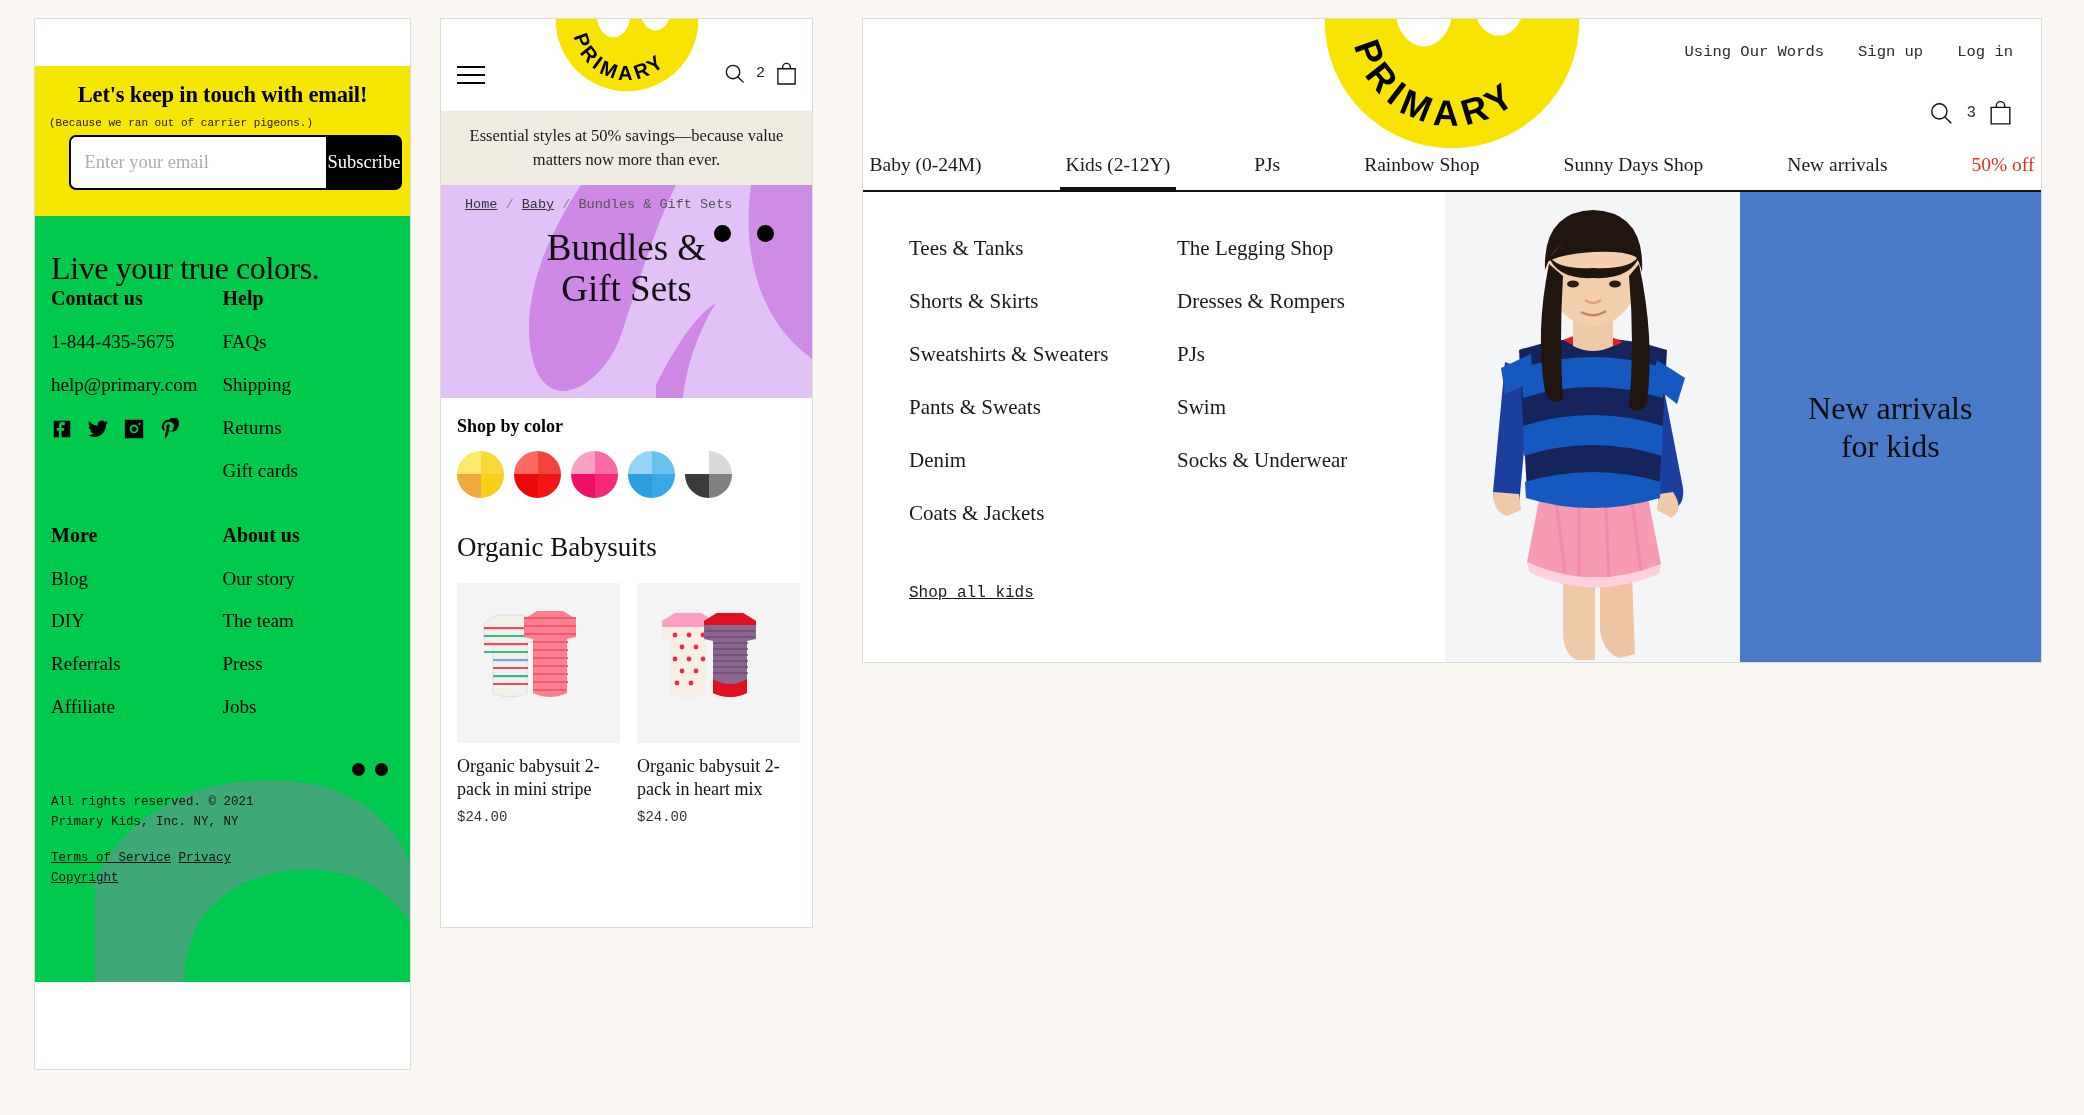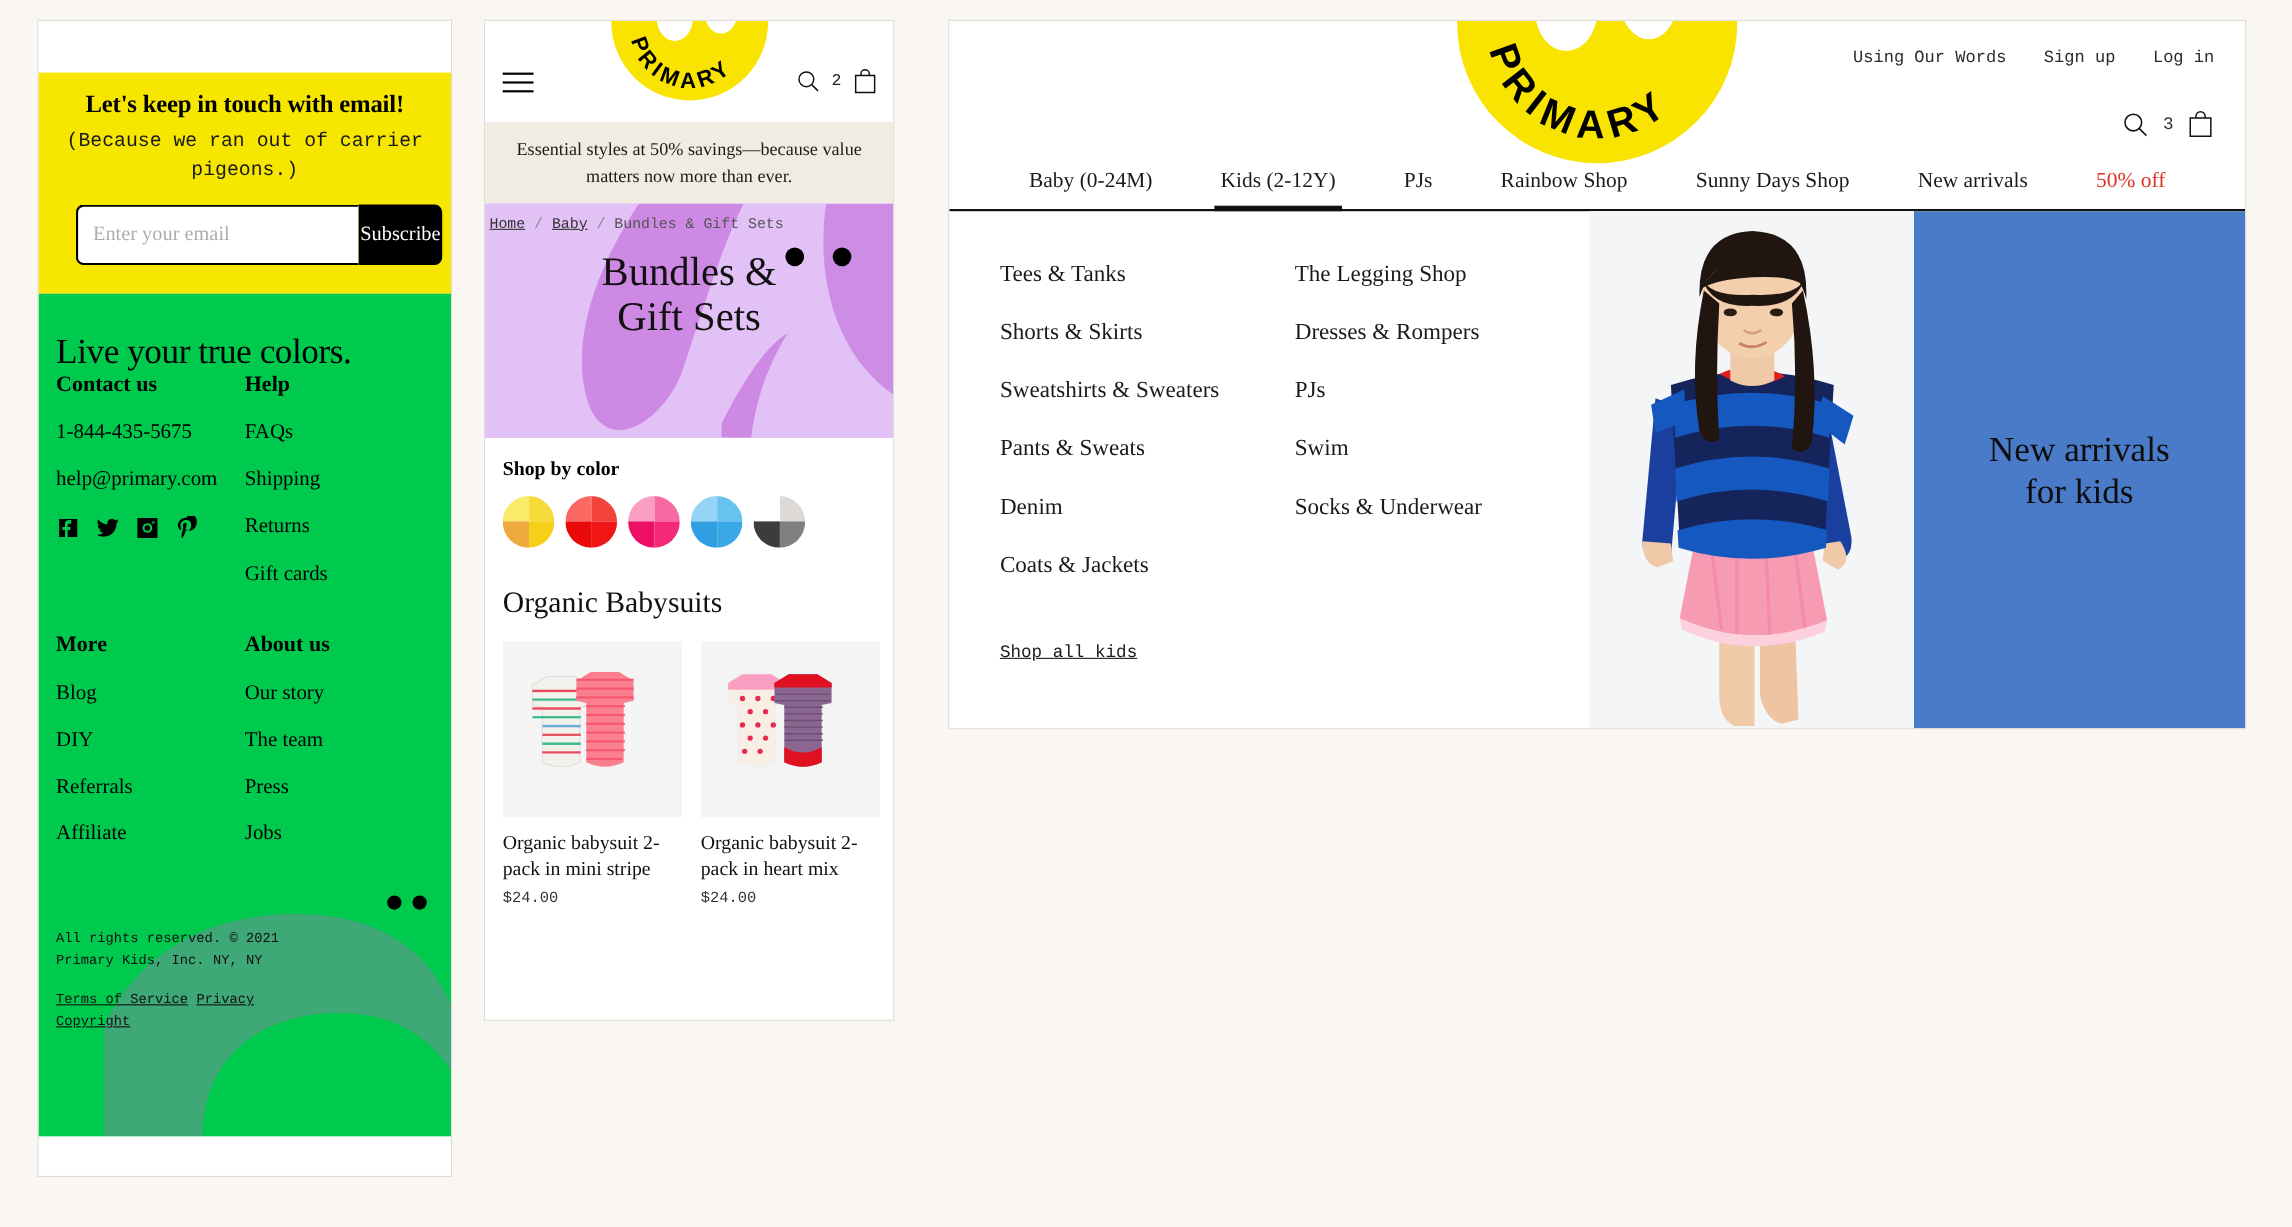--- a/index.html
+++ b/index.html
@@ -22,22 +22,22 @@
   .fp-white { height: 47px; background:#fff; }
   .fp-yellow {
     background: #f7e600; padding: 16px 14px 26px;
   }
   .fp-yellow h2 {
     font-size: 22.5px; font-weight: bold; text-align: center;
     letter-spacing: -.2px; color:#000; margin-bottom: 8px;
   }
   .fp-yellow .sub {
     font-family: "Liberation Mono", monospace;
-    font-size: 18px; text-align:center; line-height: 1.45; color:#1a1a1a;
-    margin-bottom: 18px;
+    font-size: 11px; line-height: 1.45; color:#1a1a1a;
+    margin-bottom: 3px;
   }
   .signup-row { display:flex; width: 308px; margin: 0 auto; }
   .signup-row input {
     flex: 1; height: 55px; border: 2px solid #000; border-right: none;
     border-radius: 7px 0 0 7px; background:#fff;
     font-family: "Liberation Serif", serif; font-size: 18.5px;
     padding: 0 14px; color:#14532d; outline: none;
   }
   .signup-row input::placeholder { color:#adadad; }
   .signup-row button {
@@ -88,21 +88,21 @@
   .hamburger { position:absolute; left: 16px; top: 47px; width: 28px; cursor:pointer; }
   .hamburger span { display:block; height: 2px; background:#000; margin-bottom: 6px; }
   .m-head-right { position:absolute; right: 14px; top: 42px; display:flex; align-items:center; gap: 10px;}
   .m-head-right .cnt { font-family:"Liberation Mono", monospace; font-size: 15px; color:#222;}
   .m-promo {
     background:#f0ece2; padding: 13px 28px; text-align:center;
     font-size: 16.5px; line-height: 1.45; color:#1a1a1a;
   }
   .m-hero { position:relative; height: 213px; background:#e0bdf5; overflow:hidden; }
   .crumbs {
-    position:absolute; z-index:3; left: 4px; top: 12px;
+    position:absolute; z-index:3; left: 24px; top: 12px;
     font-family:"Liberation Mono", monospace; font-size: 13.5px; color:#555;
   }
   .crumbs a { color:#333; text-decoration: underline; }
   .crumbs .sep { color:#888; }
   .hero-dots { position:absolute; z-index:3; right: 38px; top: 40px; display:flex; gap: 26px; }
   .hero-dots i { width: 17px; height:17px; border-radius:50%; background:#000; display:block;}
   .m-hero h1 {
     position:relative; z-index:3; text-align:center; padding-top: 42px;
     font-size: 37px; line-height: 1.12; color:#111; font-weight: normal;
   }
@@ -127,21 +127,21 @@
   }
   .d-top { position:relative; height: 173px; background:#fff; }
   .d-logo { position:absolute; left: 50%; top: -132px; transform: translateX(-50%);
             width: 268px; height: 268px; }
   .d-util { position:absolute; right: 28px; top: 24px; display:flex; gap: 34px;
             font-family:"Liberation Mono", monospace; font-size: 15.5px; }
   .d-util a { color:#2b2b2b; text-decoration:none; }
   .d-icons { position:absolute; right: 28px; top: 80px; display:flex; align-items:center; gap: 12px; }
   .d-icons .cnt { font-family:"Liberation Mono", monospace; font-size: 16px; color:#333; }
   .d-nav { position:absolute; left:0; bottom:0; width:100%;
-           display:flex; justify-content:center; gap: 62px;
+           display:flex; justify-content:center; gap: 84px;
            border-bottom: 2px solid #111; }
   .d-nav a { position:relative; font-size: 19.5px; color:#1a1a1a; text-decoration:none;
              padding-bottom: 14px; }
   .d-nav a.sale { color:#e03025; }
   .d-nav a.active::after {
     content:""; position:absolute; left:-6px; right:-6px; bottom:-2px;
     height: 5px; background:#111;
   }
   .d-mega { display:flex; height: 470px; }
   .mega-links { flex:1; padding: 44px 0 0 46px; display:flex; }

